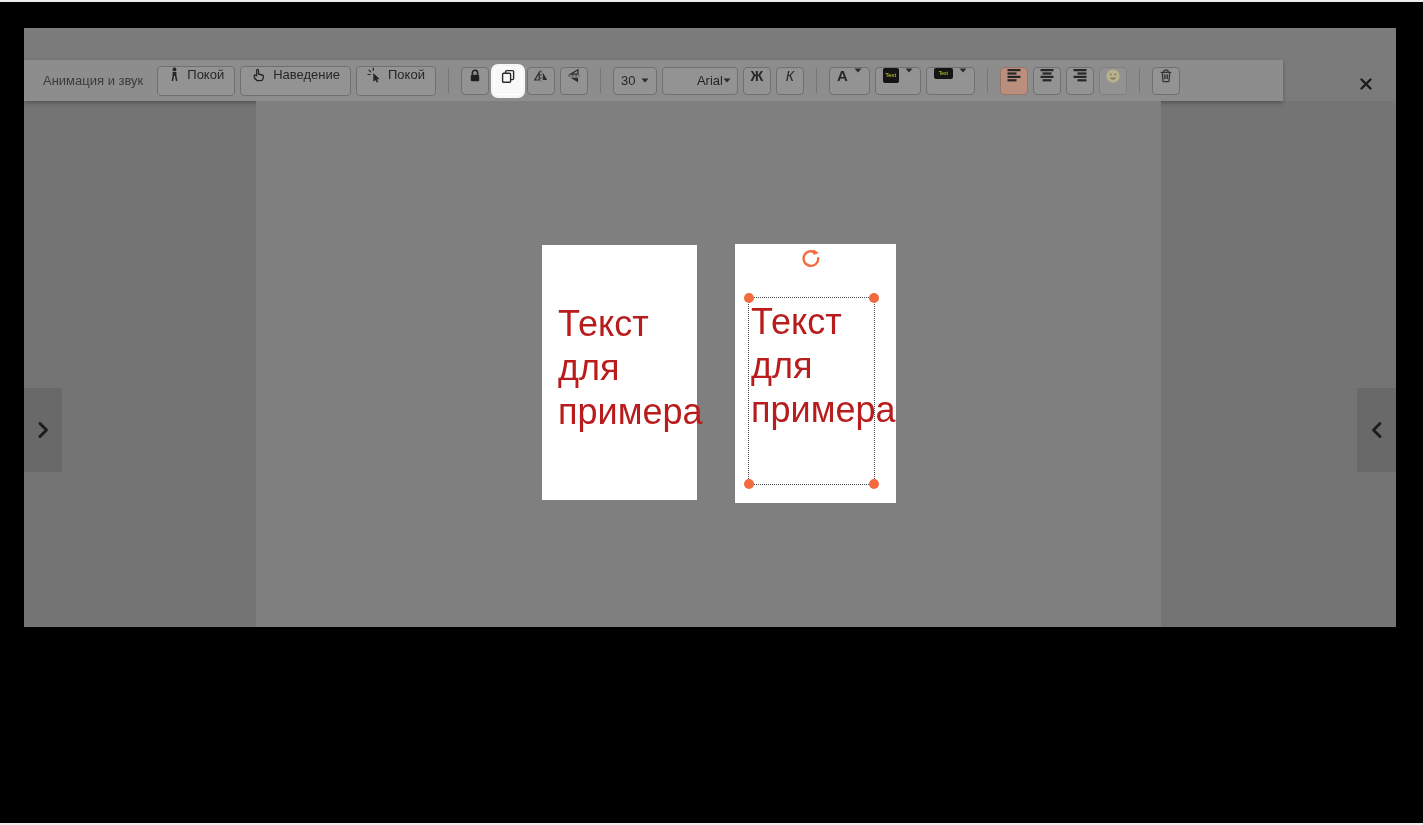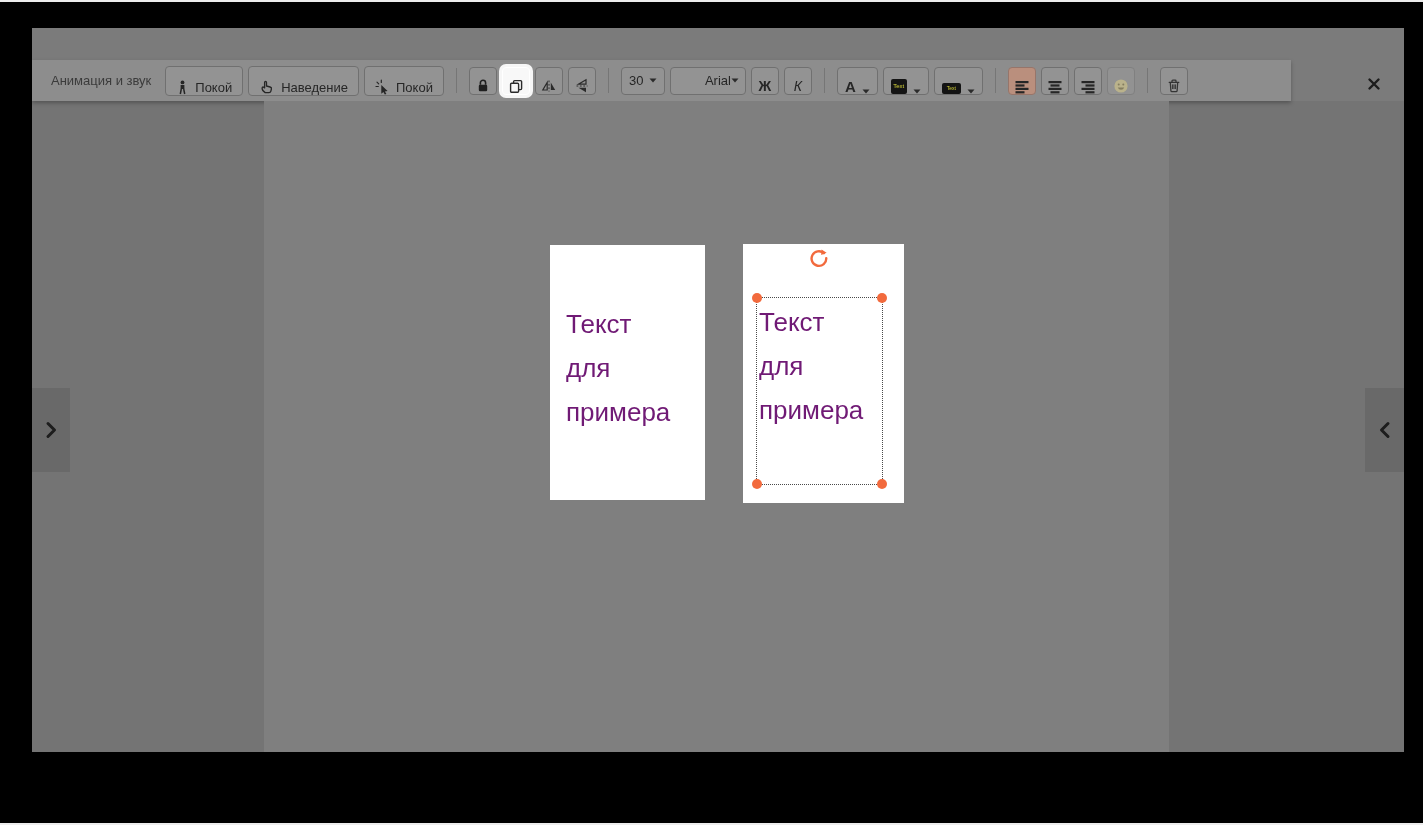--- a/index.html
+++ b/index.html
@@ -7,35 +7,35 @@
     width:1423px;height:825px;position:relative;background:#000;overflow:hidden;
     font-family:"Liberation Sans","DejaVu Sans",sans-serif;
     -webkit-font-smoothing:antialiased;
   }
   .hairline{position:absolute;left:0;right:0;height:2px;background:#ededed;}
   .hairline.top{top:0;}
   .hairline.bottom{bottom:0;}
 
   
   #app{
-    position:absolute;left:32px;top:28px;width:1372px;height:724px;
+    position:absolute;left:24px;top:28px;width:1372px;height:599px;
     background:#747474;overflow:hidden;
   }
 
   
   .header-band{position:absolute;left:0;top:0;width:100%;height:73px;background:#7b7b7b;}
   .toolbar{
     position:absolute;left:0;top:32px;width:1259px;height:41px;background:#8d8d8d;
     box-shadow:0 2px 4px rgba(0,0,0,0.28);
     display:flex;align-items:center;padding-left:19px;box-sizing:border-box;gap:5px;
     color:#262626;font-size:13px;white-space:nowrap;
   }
   .tb-label{color:#3b3b3b;font-size:13px;margin-right:9px;}
   .tb-btn{
-    display:inline-flex;align-items:flex-end;justify-content:center;gap:6px;
+    display:inline-flex;align-items:flex-start;justify-content:center;gap:6px;
     height:30px;padding:0 10px;border:1px solid #707070;border-radius:4px;
     background:#939393;color:#262626;font-size:13px;box-sizing:border-box;
   }
   .tb-btn.icon-only{width:28px;height:28px;padding:0;}
   .tb-btn.small{height:28px;}
   .tb-btn.highlighted{
     background:#f8f8f8;border-color:#ffffff;
     box-shadow:0 0 0 3px rgba(252,252,252,0.95);
   }
   .tb-btn.active-align{background:var(--active-align-bg,#ba8f7d);border-color:#96756a;}
@@ -75,21 +75,21 @@
   }
   .side-tab.left{left:0;}
   .side-tab.right{left:1333px;width:39px;}
 
   
   .card{position:absolute;background:#ffffff;}
   .card.a{left:518px;top:217px;width:155px;height:255px;}
   .card.b{left:711px;top:216px;width:161px;height:259px;}
   .card-text{
     position:absolute;left:16px;top:57px;
-    font-size:26px;line-height:44px;color:#701a75;
+    font-size:36px;line-height:44px;color:#b91c1c;
   }
   .card.b .card-text{left:16px;top:56px;}
 
   
   .sel-rect{
     position:absolute;left:13px;top:53px;width:127px;height:188px;
     border:1px dotted #4a4a4a;box-sizing:border-box;
   }
   .handle{
     position:absolute;width:10px;height:10px;border-radius:50%;

